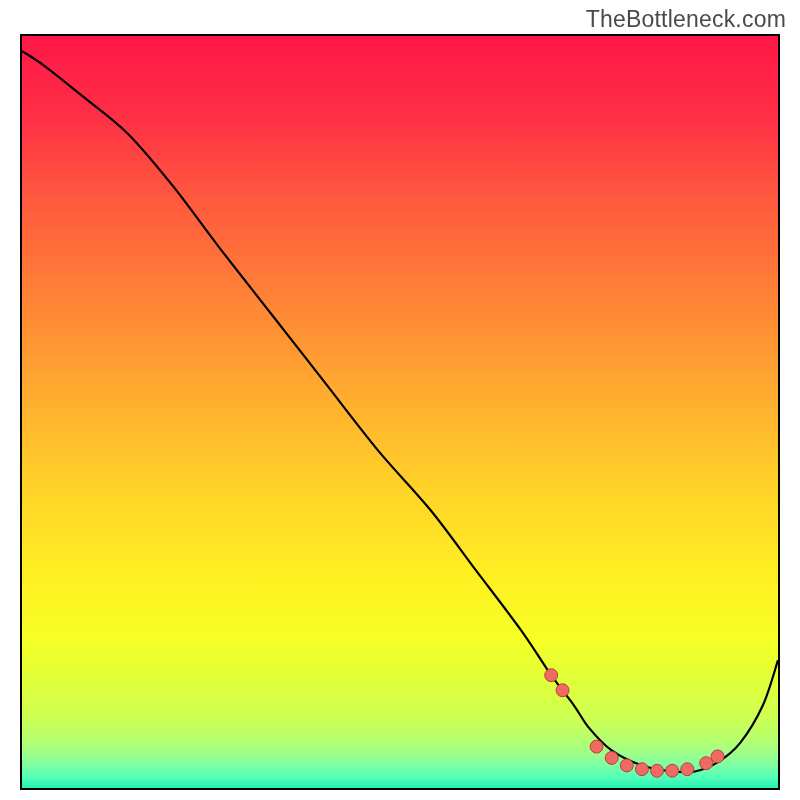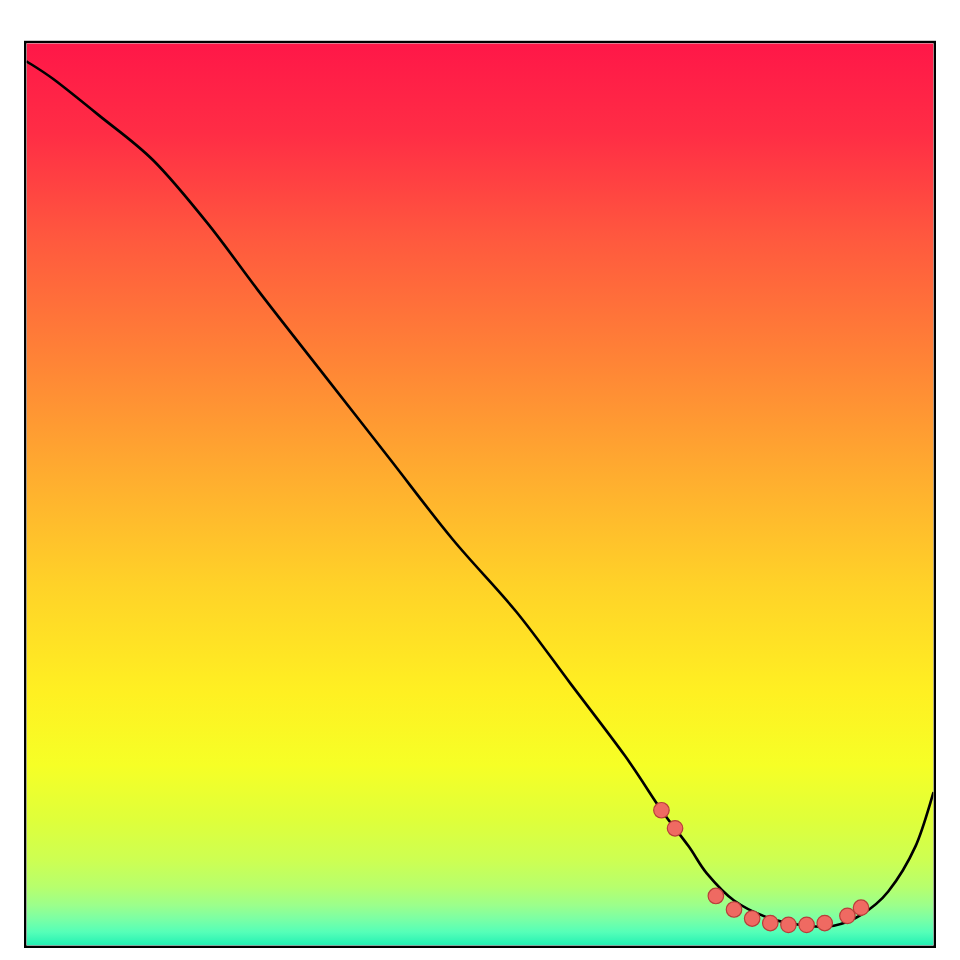--- a/index.html
+++ b/index.html
@@ -40,20 +40,21 @@
     position: absolute;
     left: 0;
     top: 0;
     width: 100%;
     height: 100%;
   }
 </style>
 </head>
 <body>
 <div class="wrap">
+  <div class="watermark">TheBottleneck.com</div>
 
   <div class="plot">
     <svg class="bg" viewBox="0 0 760 756" preserveAspectRatio="none">
       <defs>
         <linearGradient id="heat" x1="0" y1="0" x2="0" y2="1">
             <stop offset="0.00%" stop-color="#ff1748"></stop>
             <stop offset="10.00%" stop-color="#ff2d45"></stop>
             <stop offset="22.00%" stop-color="#ff5a3e"></stop>
             <stop offset="35.00%" stop-color="#ff8336"></stop>
             <stop offset="48.00%" stop-color="#ffad2f"></stop>

